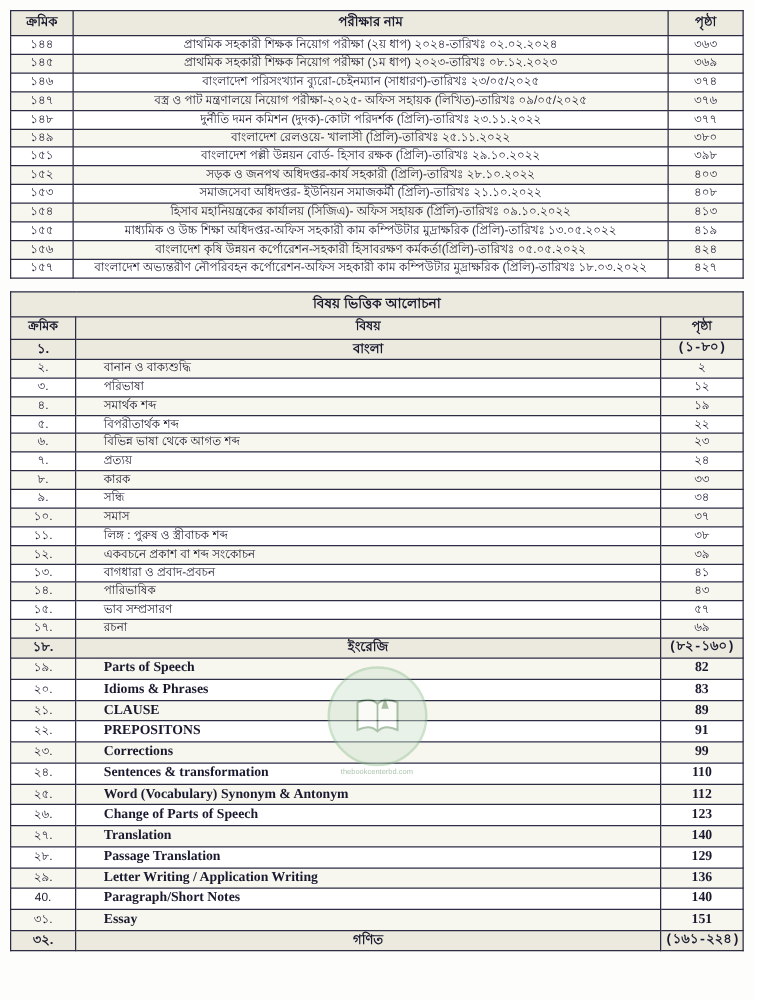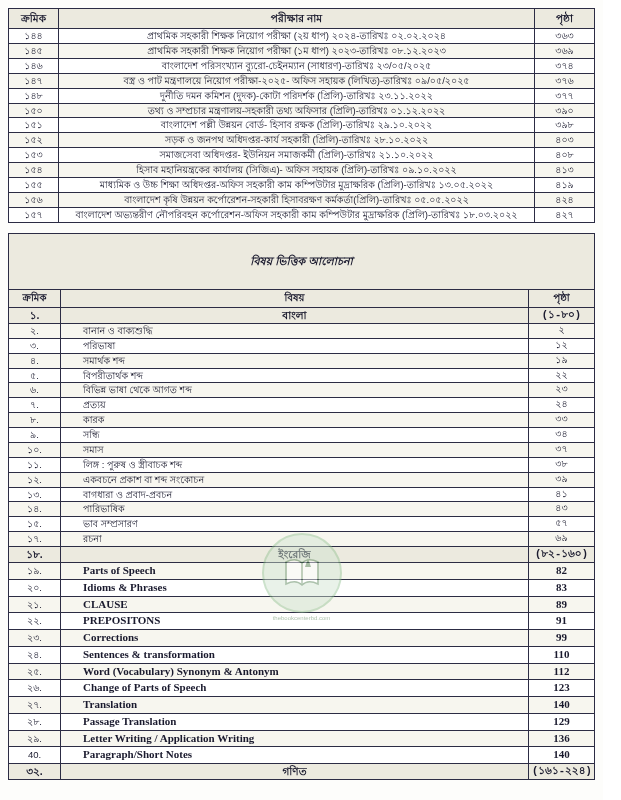--- a/index.html
+++ b/index.html
@@ -67,22 +67,21 @@
 
   
   .t2 { position: relative; }
   .t2 col.c1 { width: 52px; }
   .t2 col.c3 { width: 66px; }
   .t2 .title-row th {
     background: #eceadf;
     text-align: center;
     font-weight: bold;
     font-size: 11px;
-    padding: 21px 2px;
-    font-style: italic;
+    padding: 3px 2px;
   }
   .t2 .head-row th {
     background: #eceadf;
     text-align: center;
     font-weight: bold;
     font-size: 10px;
     padding: 2px;
   }
   .t2 td.num { text-align: center; }
   .t2 td.sub { text-align: left; padding-left: 22px; }
@@ -177,23 +176,23 @@
           <td class="num">১৪৭</td>
           <td class="nm">বস্ত্র ও পাট মন্ত্রণালয়ে নিয়োগ পরীক্ষা-২০২৫- অফিস সহায়ক (লিখিত)-তারিখঃ ০৯/০৫/২০২৫</td>
           <td class="pg">৩৭৬</td>
         </tr>
       <tr>
           <td class="num">১৪৮</td>
           <td class="nm">দুর্নীতি দমন কমিশন (দুদক)-কোটা পরিদর্শক (প্রিলি)-তারিখঃ ২৩.১১.২০২২</td>
           <td class="pg">৩৭৭</td>
         </tr>
       <tr>
-          <td class="num">১৫০</td>
-          <td class="nm">তথ্য ও সম্প্রচার মন্ত্রণালয়-সহকারী তথ্য অফিসার (প্রিলি)-তারিখঃ ০১.১২.২০২২</td>
-          <td class="pg">৩৯০</td>
+          <td class="num">১৪৯</td>
+          <td class="nm">বাংলাদেশ রেলওয়ে- খালাসী (প্রিলি)-তারিখঃ ২৫.১১.২০২২</td>
+          <td class="pg">৩৮০</td>
         </tr>
       <tr>
           <td class="num">১৫১</td>
           <td class="nm">বাংলাদেশ পল্লী উন্নয়ন বোর্ড- হিসাব রক্ষক (প্রিলি)-তারিখঃ ২৯.১০.২০২২</td>
           <td class="pg">৩৯৮</td>
         </tr>
       <tr>
           <td class="num">১৫২</td>
           <td class="nm">সড়ক ও জনপথ অধিদপ্তর-কার্য সহকারী (প্রিলি)-তারিখঃ ২৮.১০.২০২২</td>
           <td class="pg">৪০৩</td>
@@ -384,20 +383,25 @@
       <tr>
             <td class="num">২৯.</td>
             <td class="en">Letter Writing / Application Writing</td>
             <td class="enpg">136</td>
           </tr>
       <tr>
             <td class="num">40.</td>
             <td class="en">Paragraph/Short Notes</td>
             <td class="enpg">140</td>
           </tr>
+      <tr>
+            <td class="num">৩১.</td>
+            <td class="en">Essay</td>
+            <td class="enpg">151</td>
+          </tr>
       <tr class="section">
             <td class="num">৩২.</td>
             <td>গণিত</td>
             <td class="pg">(১৬১-২২৪)</td>
           </tr>
 
     </tbody>
   </table>
 
   <div class="watermark">

